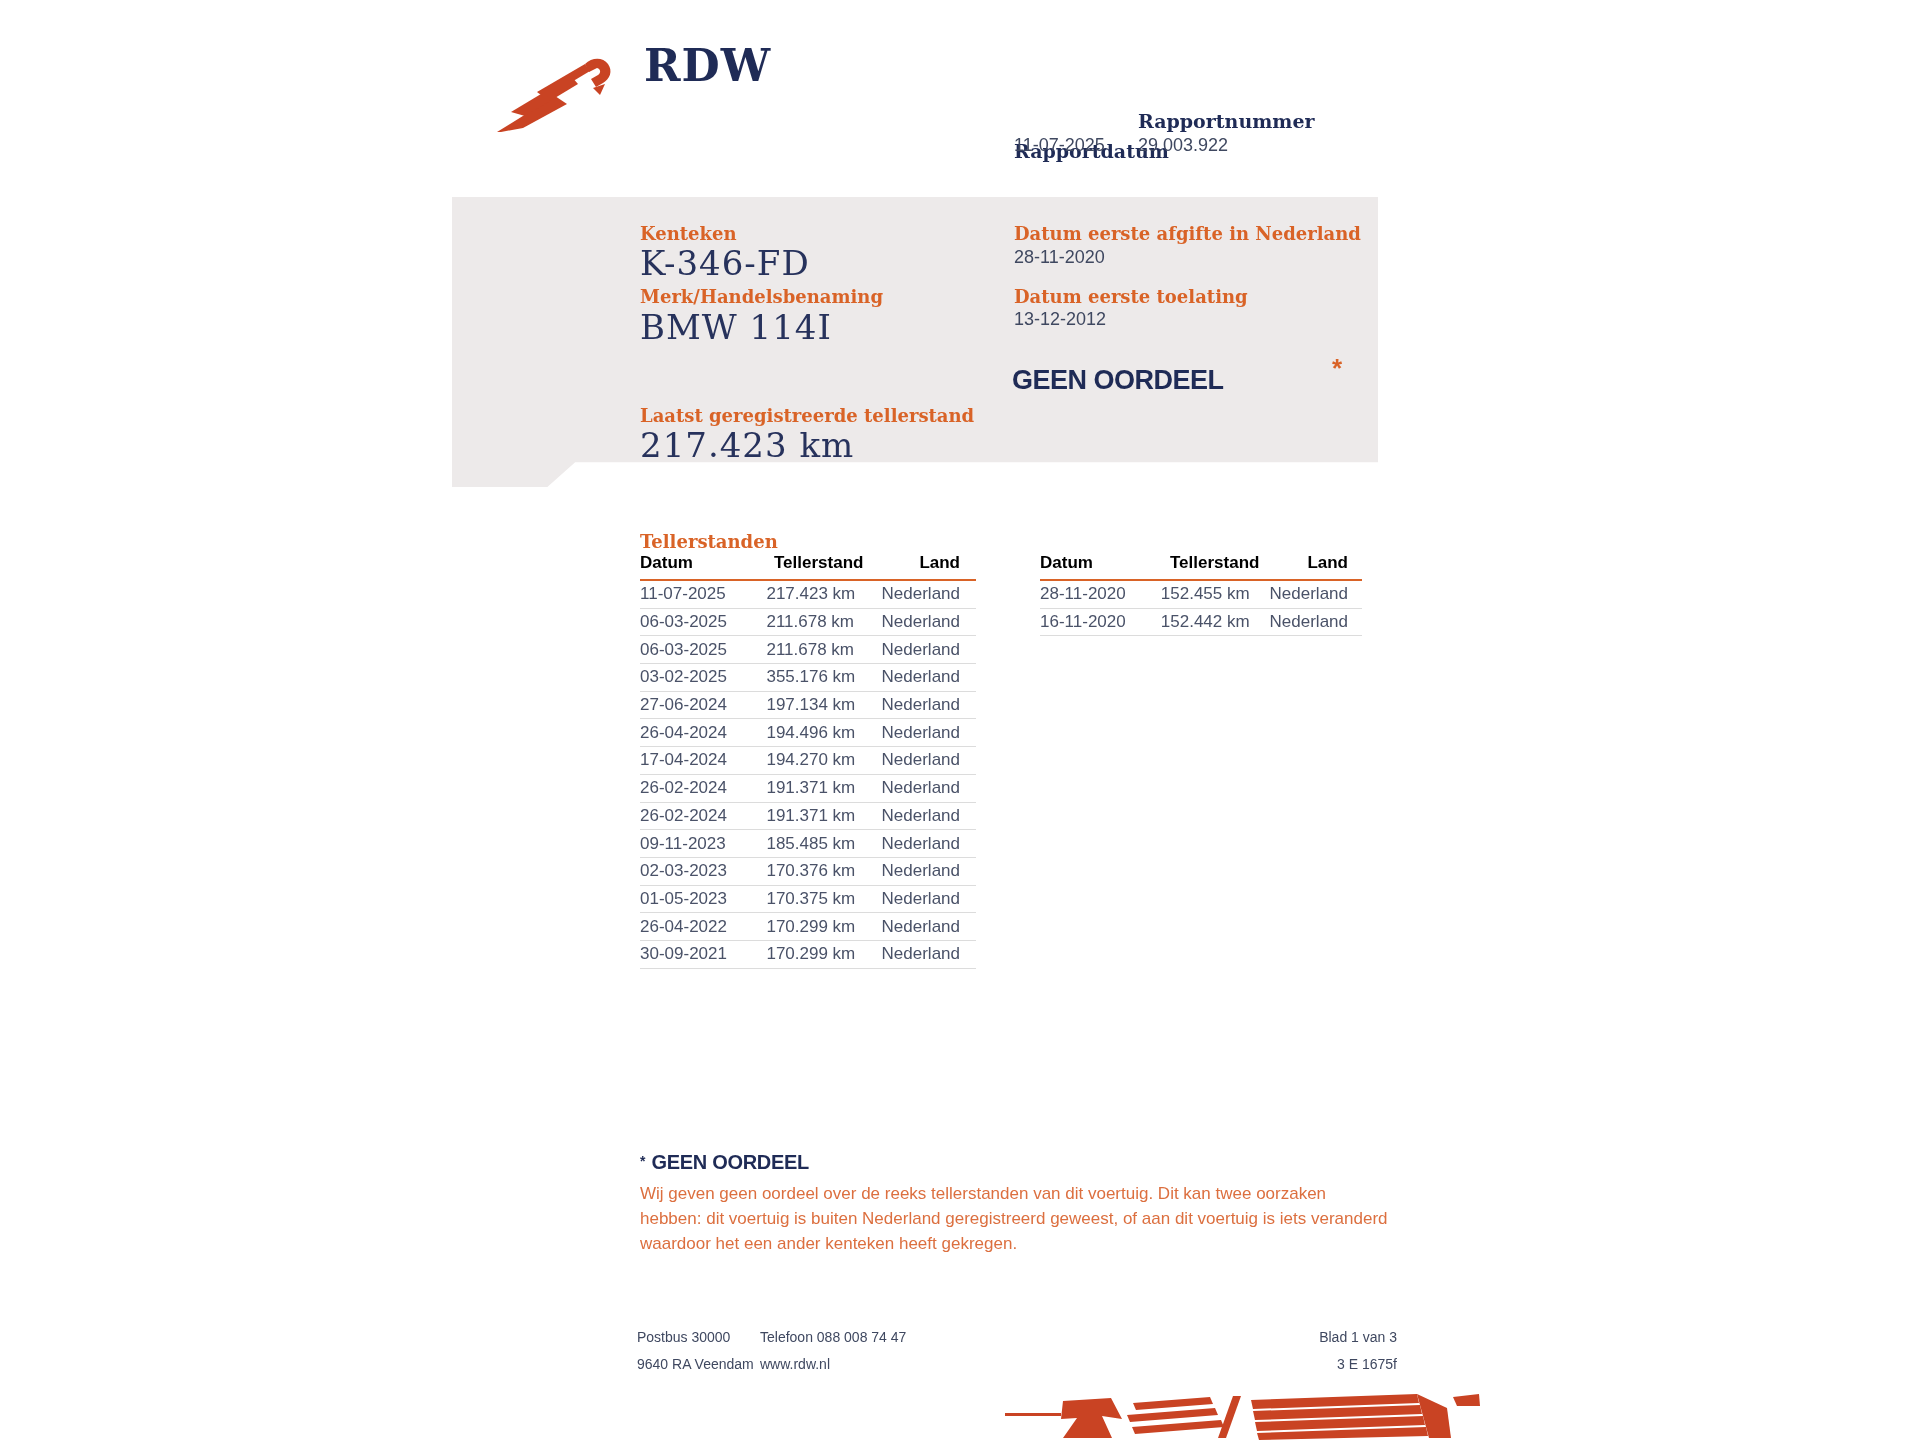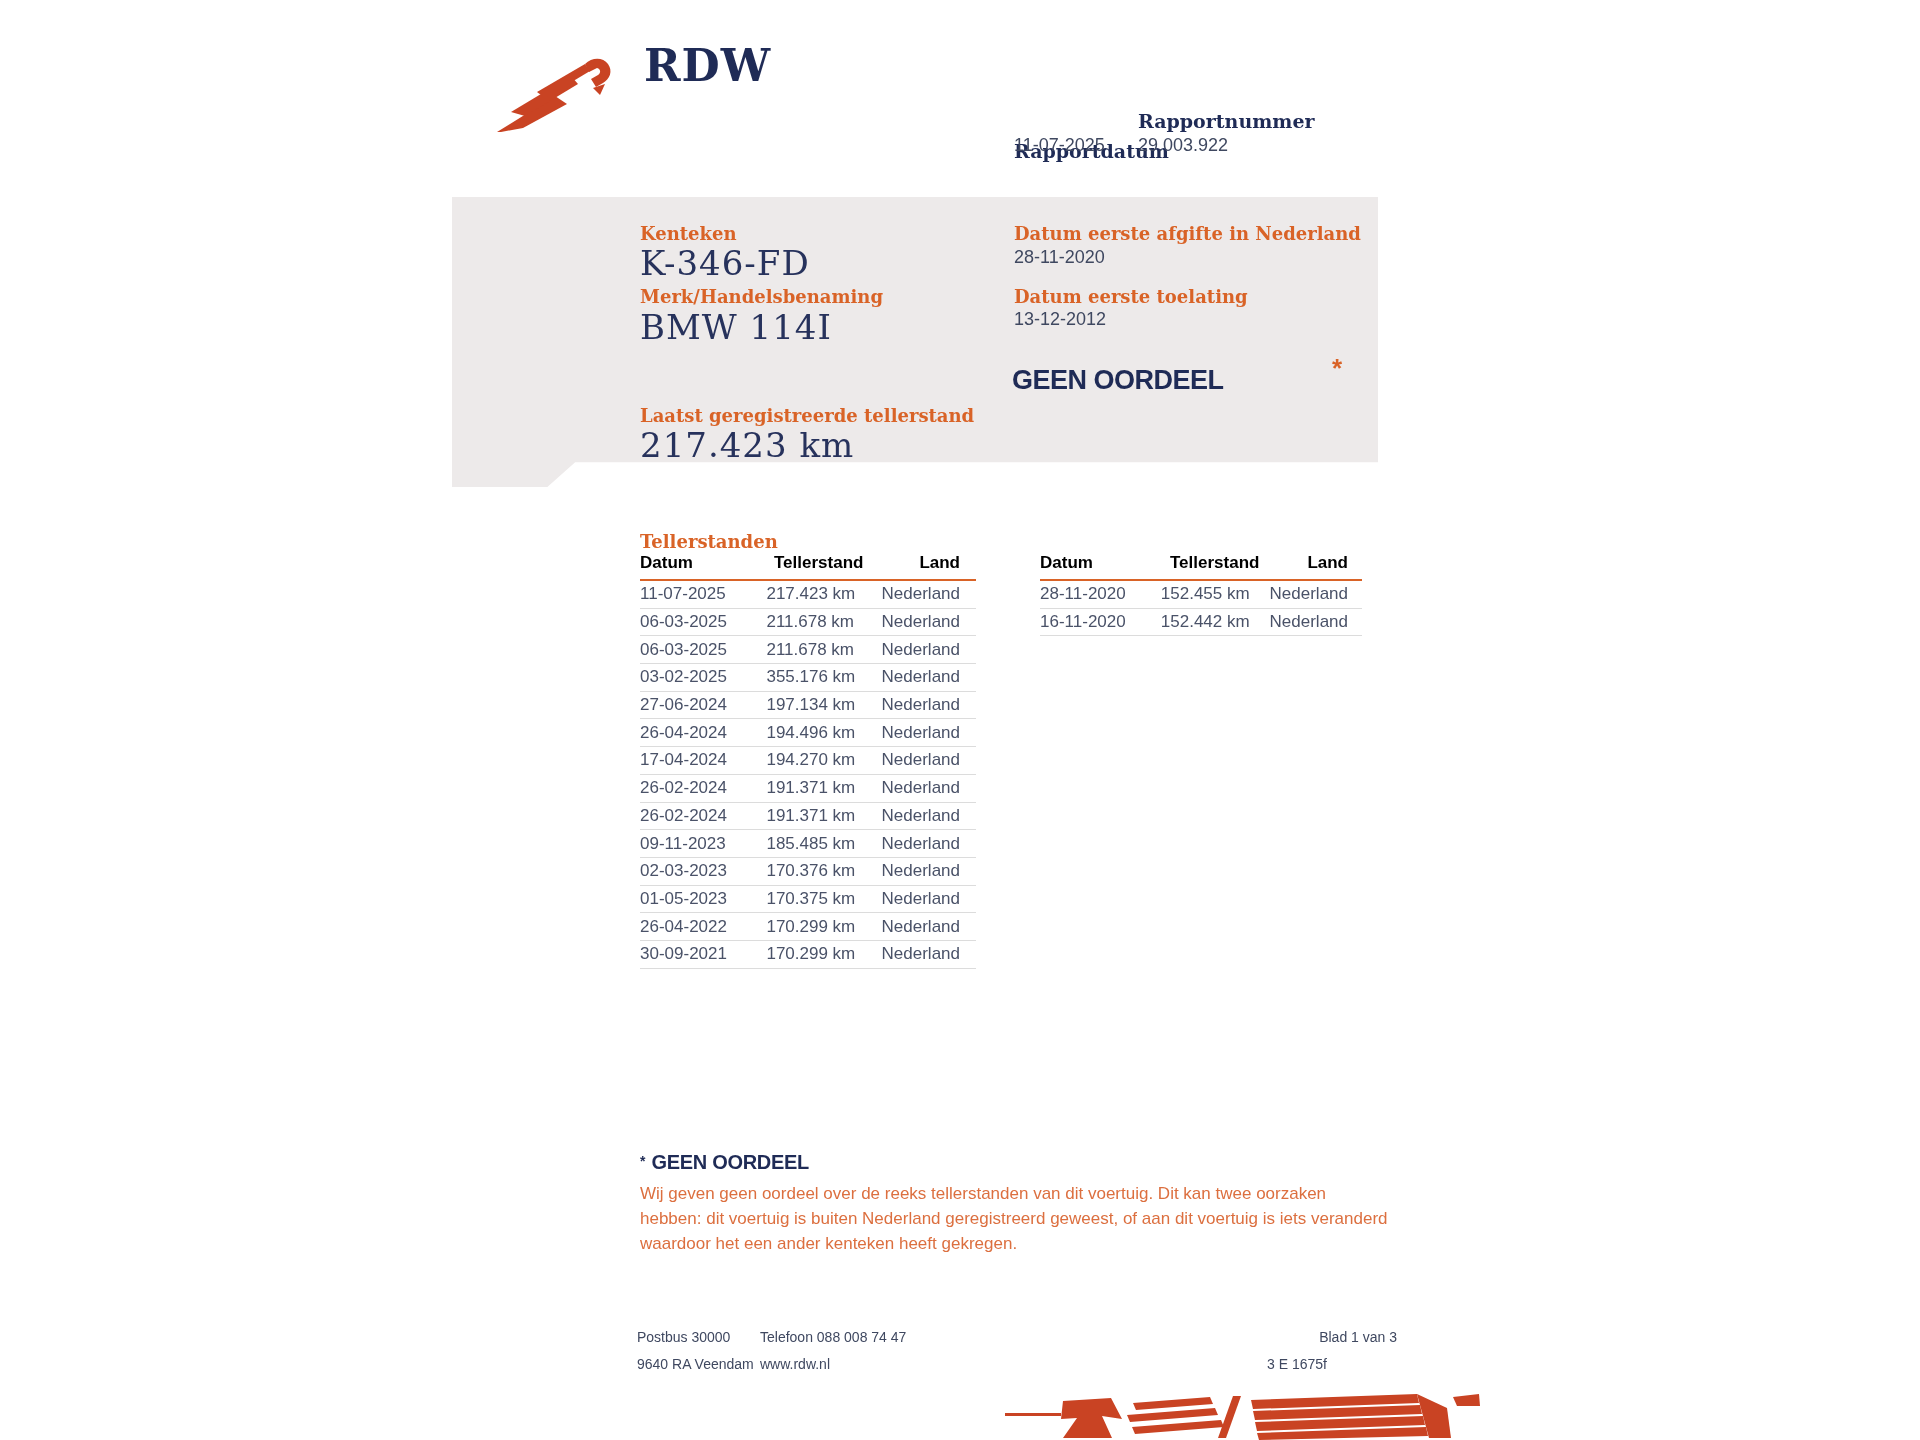--- a/index.html
+++ b/index.html
@@ -65,21 +65,21 @@
   .footnote-body{left:640px;top:1181px;width:752px;font-size:17px;line-height:25px;
                  color:var(--para-orange);}
 
   
   .foot{font-size:14px;color:var(--text);}
   .foot-postbus{left:637px;top:1329px;}
   .foot-city{left:637px;top:1356px;}
   .foot-phone{left:760px;top:1329px;}
   .foot-site{left:760px;top:1356px;}
   .foot-page{left:1197px;top:1329px;width:200px;text-align:right;}
-  .foot-form{left:1197px;top:1356px;width:200px;text-align:center;}
+  .foot-form{left:1197px;top:1356px;width:200px;text-align:right;}
 
   .wing-bottom{left:1005px;top:1394px;width:475px;height:46px;}
 </style>
 </head>
 <body>
 
 <div class="page">
 
   <svg class="abs logo-mark" viewBox="0 0 126 78" xmlns="http://www.w3.org/2000/svg">
     <g fill="#c94323">

